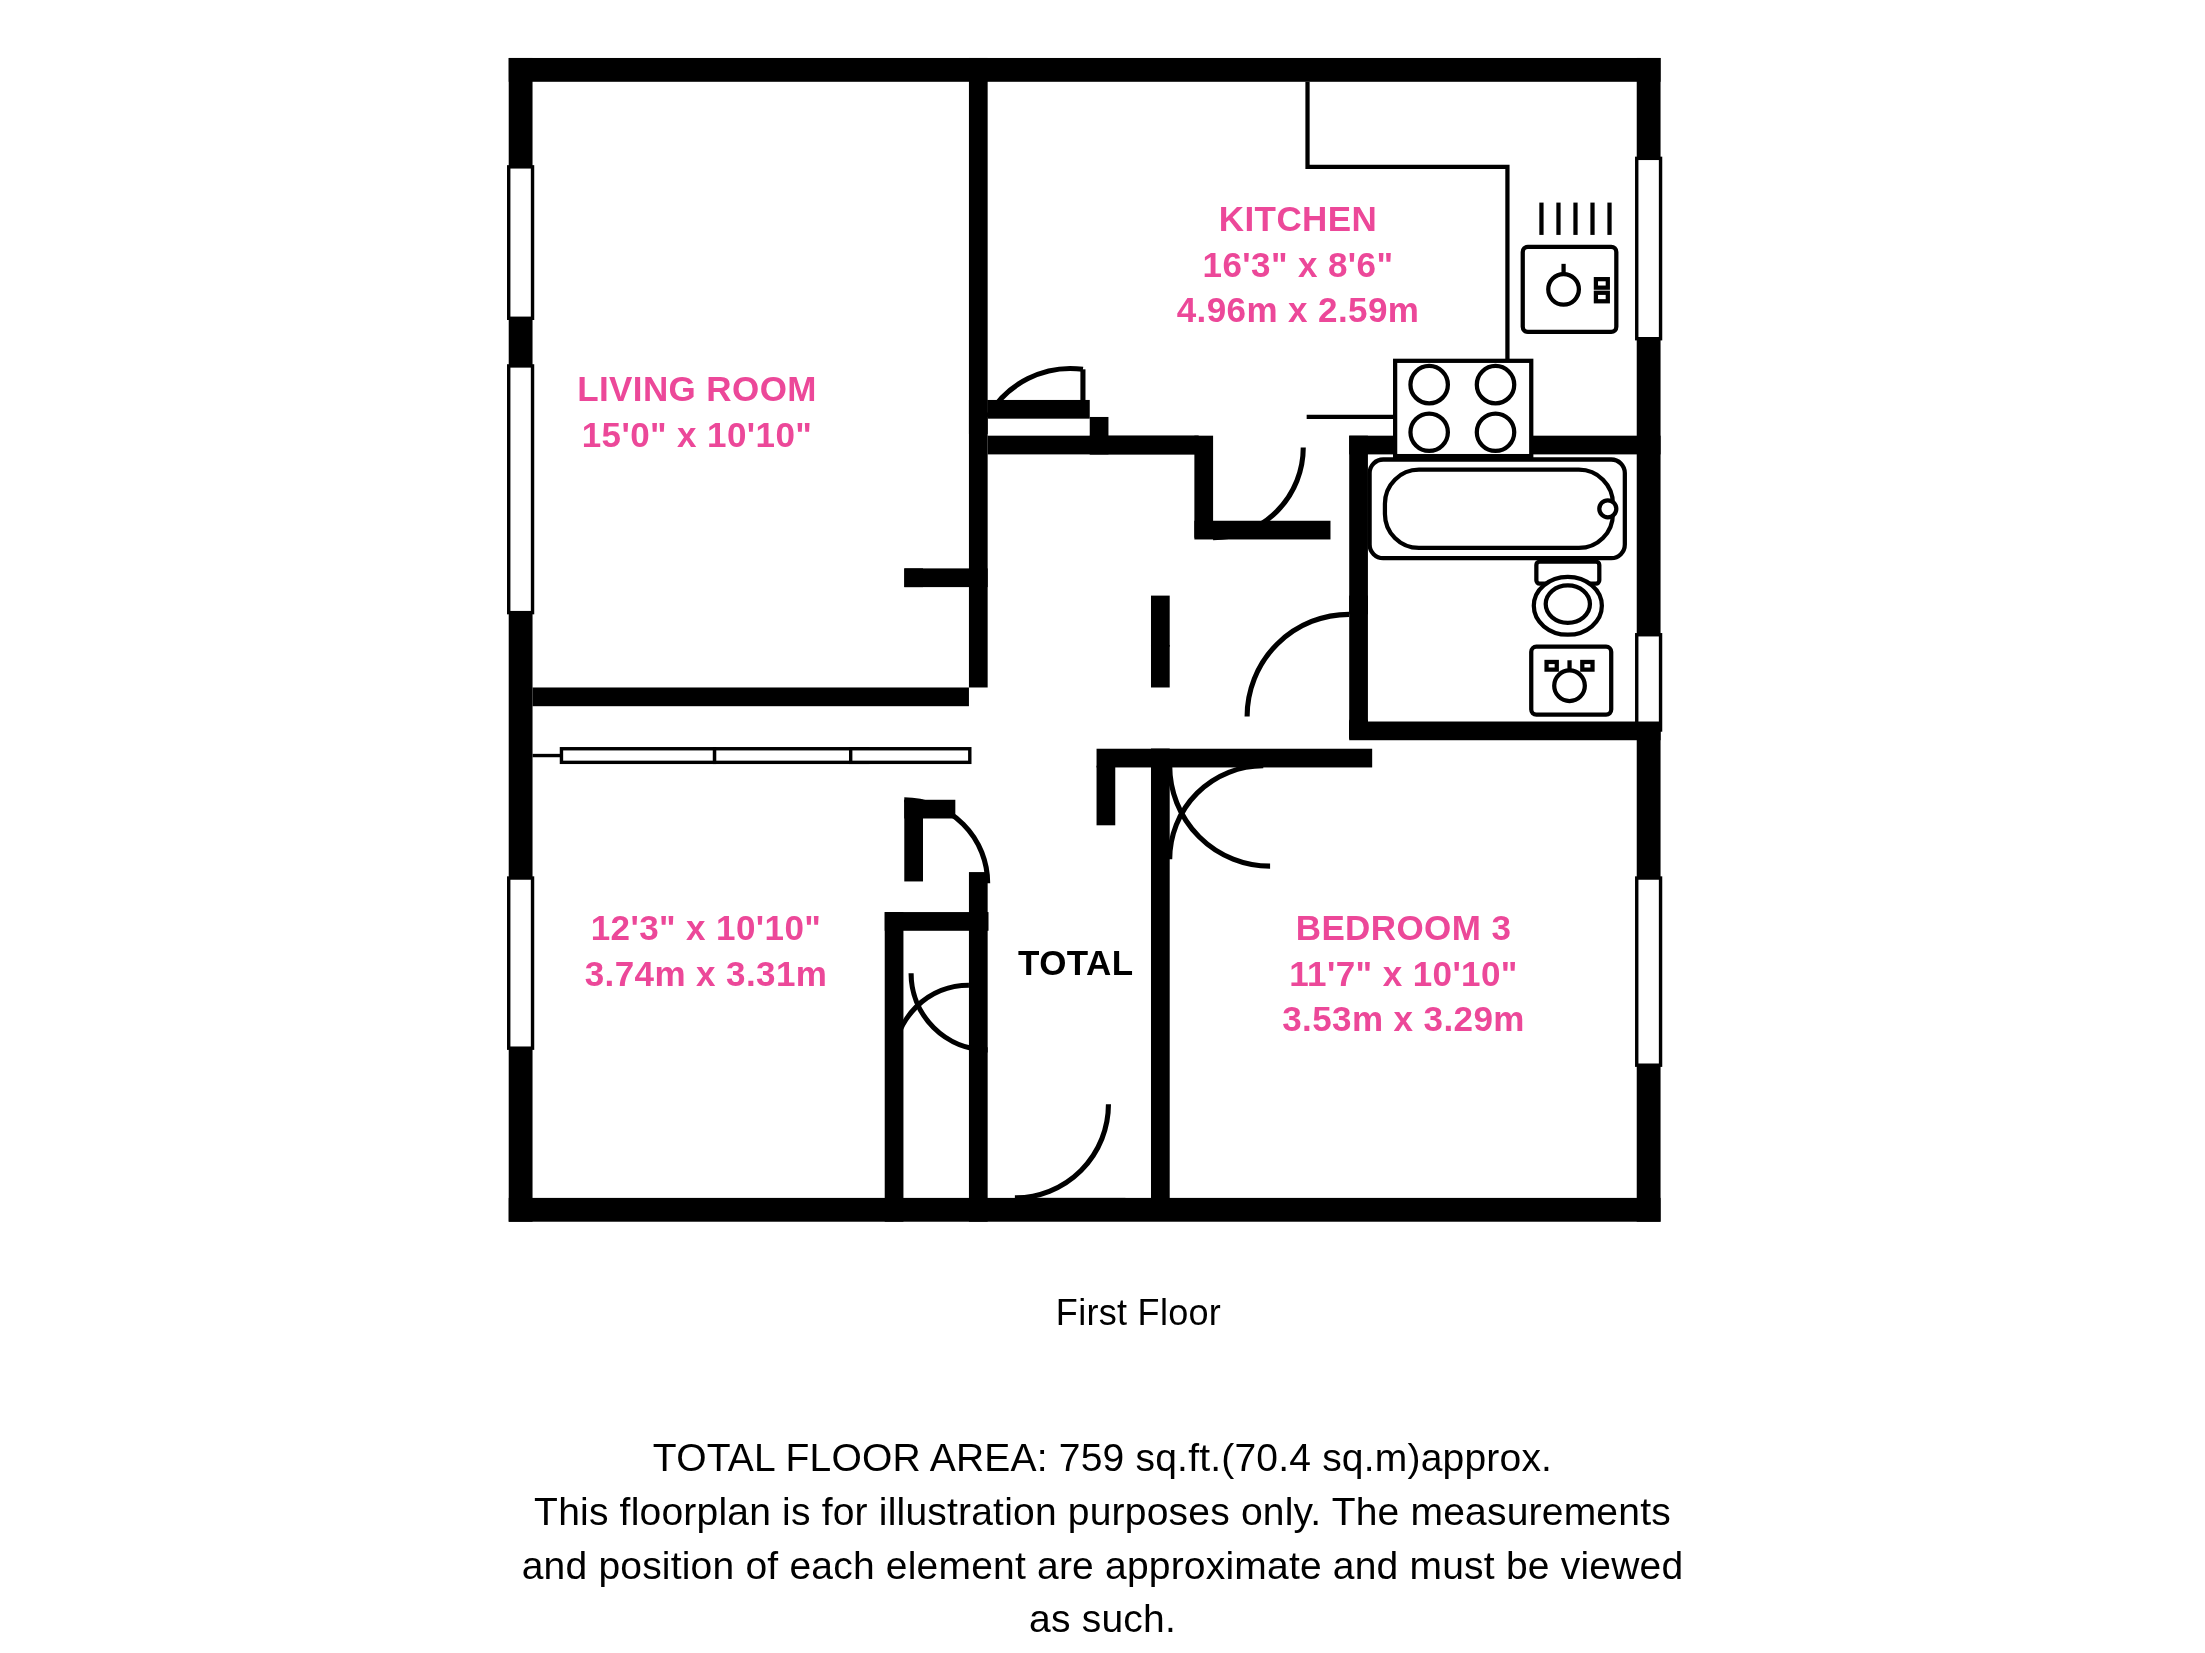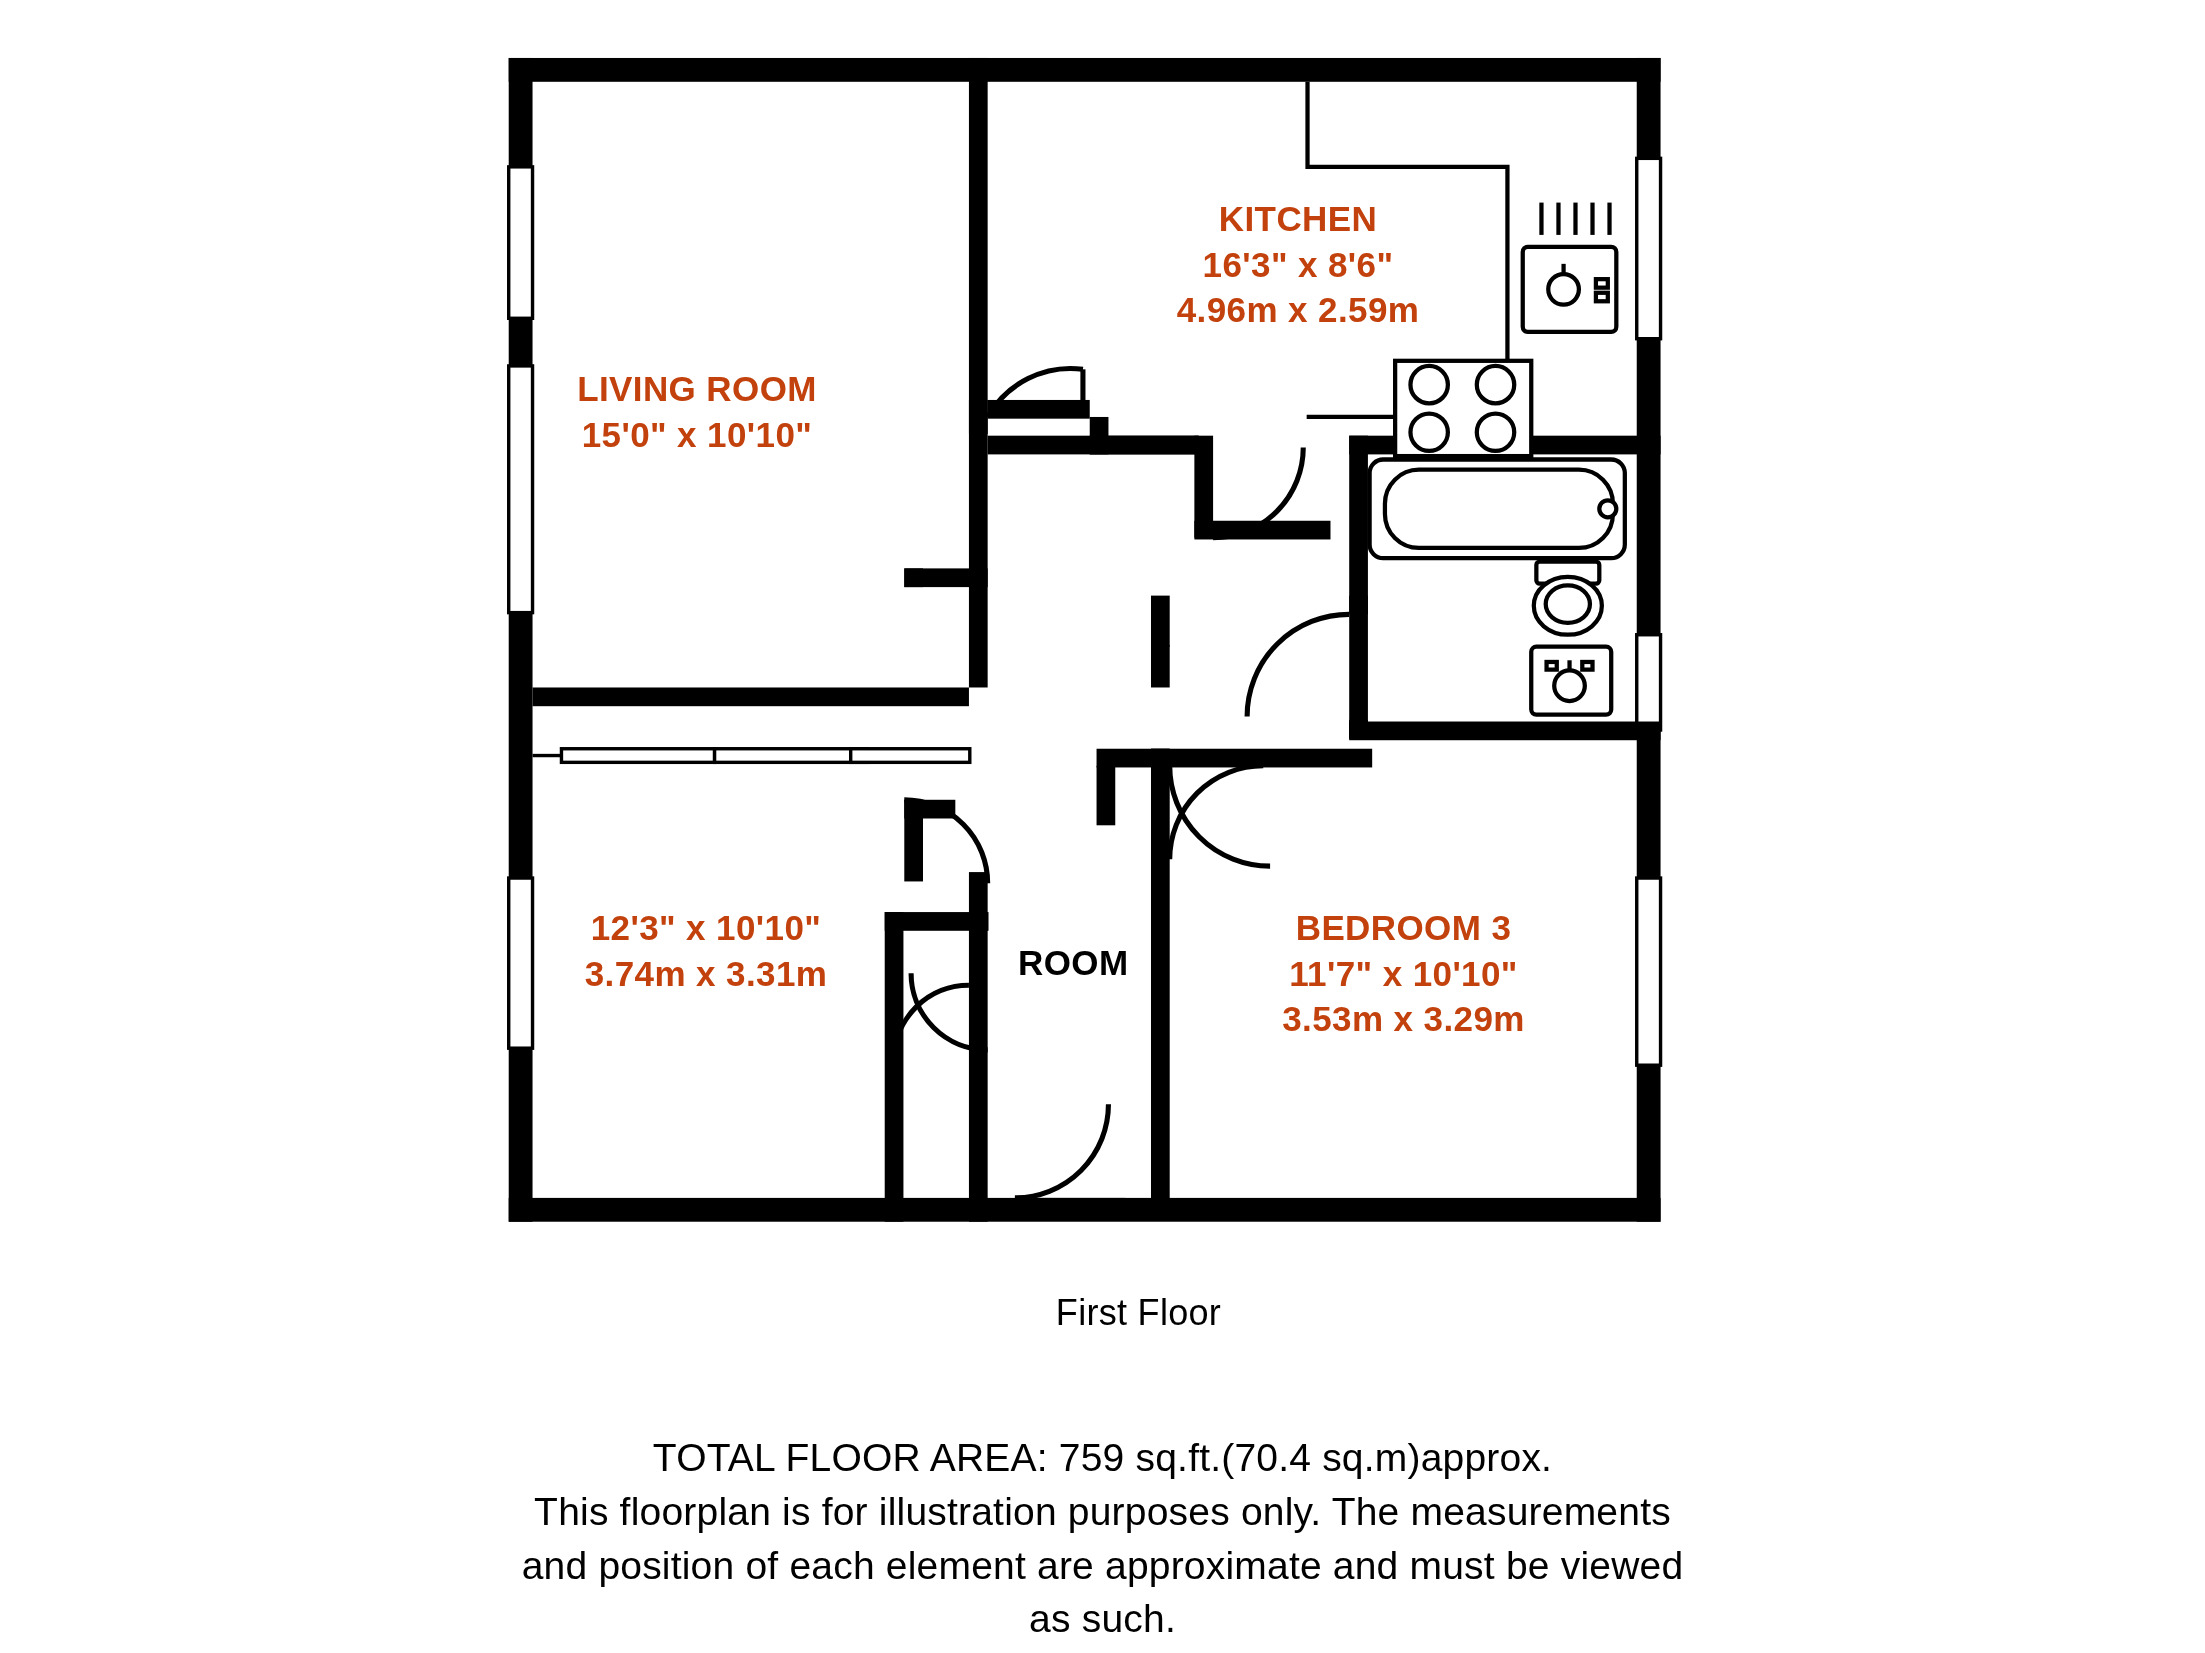--- a/index.html
+++ b/index.html
@@ -21,21 +21,21 @@
   }
   #plan-svg {
     position: absolute;
     left: 0;
     top: 0;
   }
   .room-label {
     position: absolute;
     text-align: center;
     font-family: "Liberation Sans", sans-serif;
-    color: #c2410c;
+    color: #ec4899;
     line-height: 1.30;
     white-space: nowrap;
     letter-spacing: 0.4px;
   }
   .room-name {
     font-size: 35px;
     font-weight: 700;
   }
   .room-dim {
     font-size: 35px;
@@ -250,21 +250,21 @@
     <div class="room-dim">12'3" x 10'10"</div>
     <div class="room-dim">3.74m x 3.31m</div>
   </div>
 
   <div class="room-label" style="left:1191px; top:905px; width:425px;">
     <div class="room-name">BEDROOM 3</div>
     <div class="room-dim">11'7" x 10'10"</div>
     <div class="room-dim">3.53m x 3.29m</div>
   </div>
 
-  <div class="hall-label" style="left:1018px; top:943px;">ROOM</div>
+  <div class="hall-label" style="left:1018px; top:943px;">TOTAL</div>
 
   <div class="floor-title" style="left:0; top:1292px;">First Floor</div>
 
   <div class="footer" style="top:1431px;">
     <div>TOTAL FLOOR AREA: 759 sq.ft.(70.4 sq.m)approx.</div>
     <div>This floorplan is for illustration purposes only. The measurements</div>
     <div>and position of each element are approximate and must be viewed</div>
     <div>as such.</div>
   </div>
 

